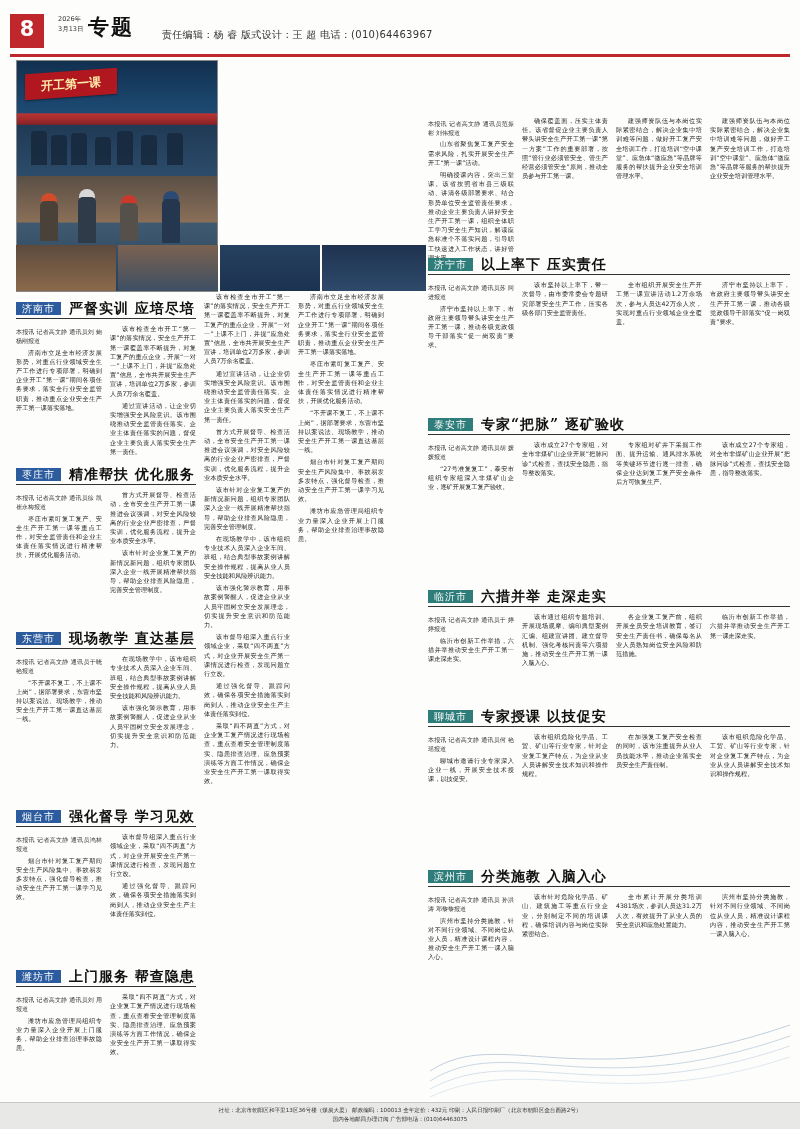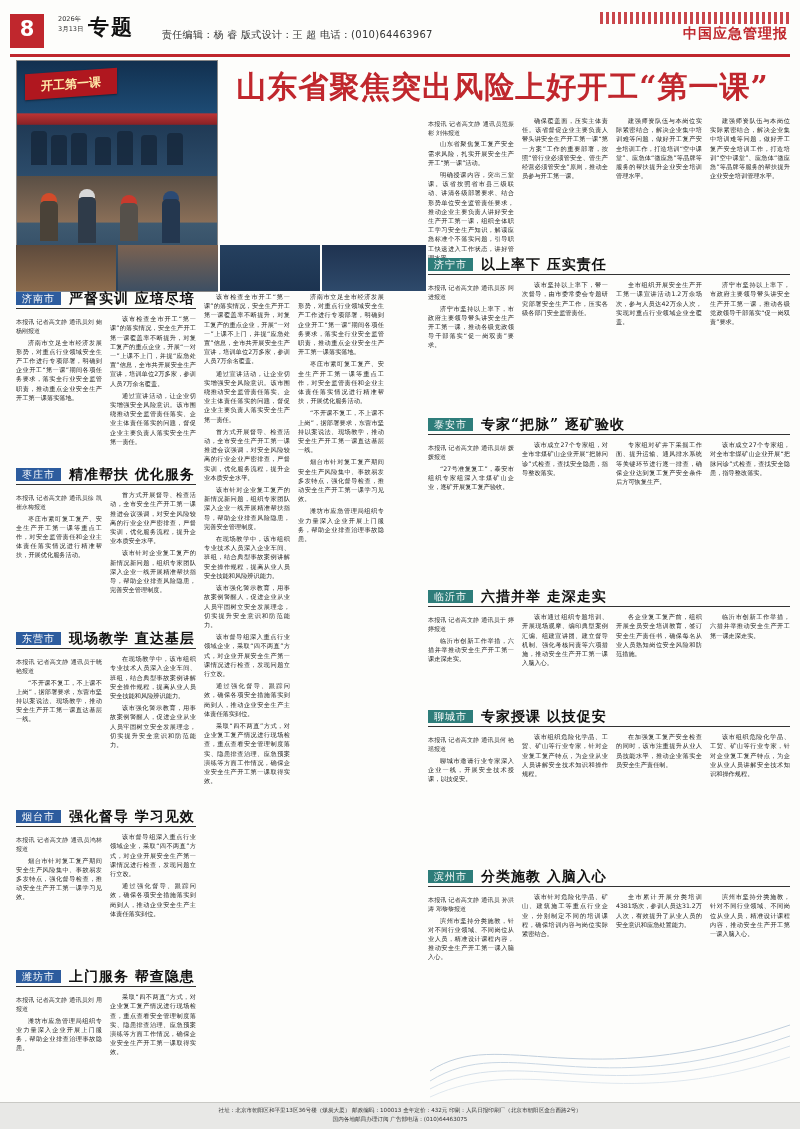--- a/index.html
+++ b/index.html
@@ -63,24 +63,20 @@
 <div class="page">
 
   <div class="masthead">
     <div class="pagenum">8</div>
     <div class="pagedate">
       <span>2026年</span>
       <span class="d2">3月13日</span>
     </div>
     <div class="secname">专题</div>
     <div class="credits">责任编辑：杨 睿    版式设计：王 超    电话：(010)64463967</div>
-    <div class="brandbar">
-      <div class="stripes"></div>
-      <div class="bname">中国应急管理报</div>
-    </div>
   </div>
 
   <div class="photoblock">
     <div class="ph ph1"></div>
     <div class="ph ph2"></div>
     <div class="bannerred">
         <span>开工第一课</span>
       </div>
 
     <div class="silh" style="left:14px;top:70px;width:16px;height:34px;"></div>
@@ -100,39 +96,38 @@
     <div class="figure" style="left:145px;top:138px;height:44px;background:#24374f;"></div>
   </div>
 
   <div class="photostrip">
     <div style="position:absolute;left:0;top:0;width:100px;height:46px;background:linear-gradient(180deg,#5d4a3c,#8a6a4c);"></div>
     <div style="position:absolute;left:102px;top:0;width:100px;height:46px;background:linear-gradient(180deg,#7b6251,#3d4f63);"></div>
     <div style="position:absolute;left:204px;top:0;width:100px;height:46px;background:linear-gradient(180deg,#25405f,#1c3350);"></div>
     <div style="position:absolute;left:306px;top:0;width:104px;height:46px;background:linear-gradient(180deg,#1f3350,#2e4a6b);"></div>
   </div>
 
-  <div class="headline">山东省聚焦突出风险上好开工“第一课”</div>
 
   <div class="col" id="r1">
     <div class="byline">本报讯  记者高文静  通讯员范振彬
 刘伟报道</div>
     <p class="body">山东省聚焦复工复产安全需求风险，扎实开展安全生产开工“第一课”活动。</p>
     <p class="body">明确授课内容，突出三堂课。该省按照省市县三级联动、讲清各级部署要求、结合形势单位安全监管责任要求，推动企业主要负责人讲好安全生产开工第一课，组织全体职工学习安全生产知识，解读应急标准个不落实问题，引导职工快速进入工作状态，讲好管理水平。</p>
   </div>
   <div class="col" id="r2">
     <p class="body">确保覆盖面，压实主体责任。该省督促企业主要负责人带头讲安全生产开工第一课“第一方案”工作的重要部署，按照“管行业必须管安全、管生产经营必须管安全”原则，推动全员参与开工第一课。</p>
   </div>
   <div class="col" id="r3">
     <p class="body">建强师资队伍与本岗位实际紧密结合，解决企业集中培训难等问题，做好开工复产安全培训工作，打造培训“空中课堂”、应急体“微应急”等品牌等服务的帮扶提升企业安全培训管理水平。</p>
   </div>
   <div class="col" id="r4">
     <p class="body">建强师资队伍与本岗位实际紧密结合，解决企业集中培训难等问题，做好开工复产安全培训工作，打造培训“空中课堂”、应急体“微应急”等品牌等服务的帮扶提升企业安全培训管理水平。</p>
   </div>
 
-  <div class="lcol" style="left:16px;top:282px;width:180px;">
+  <div class="lcol" style="left:16px;top:292px;width:180px;">
     <div class="hdrow">
       <span class="city">济南市</span>
       <span class="htext">严督实训  应培尽培</span>
     </div>
     <div style="display:flex;gap:8px;">
       <div style="width:86px;">
         <div class="byline">本报讯  记者高文静  通讯员刘 鲍  杨刚报道</div>
         <p class="body">济南市立足全市经济发展形势，对重点行业领域安全生产工作进行专项部署，明确到企业开工“第一课”期间各项任务要求，落实全行业安全监管职责，推动重点企业安全生产开工第一课落实落地。</p>
       </div>
       <div style="width:86px;">

